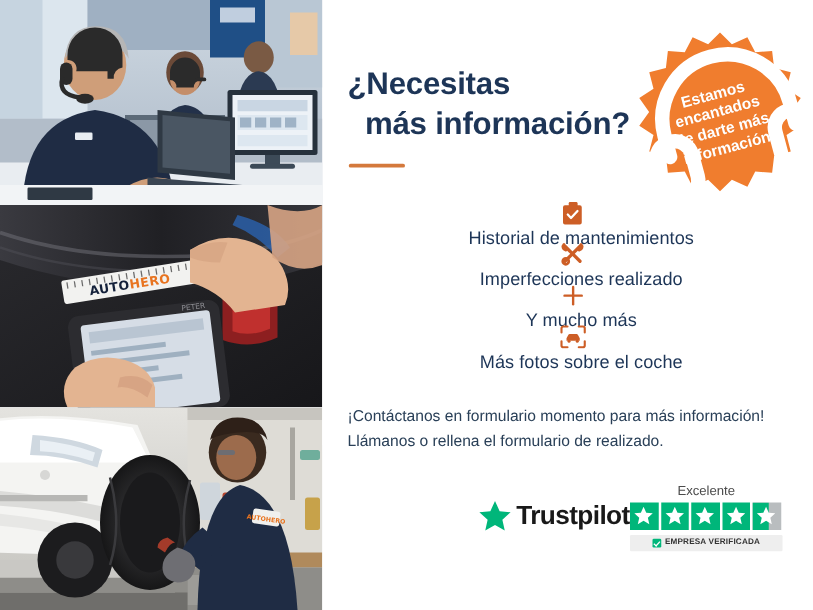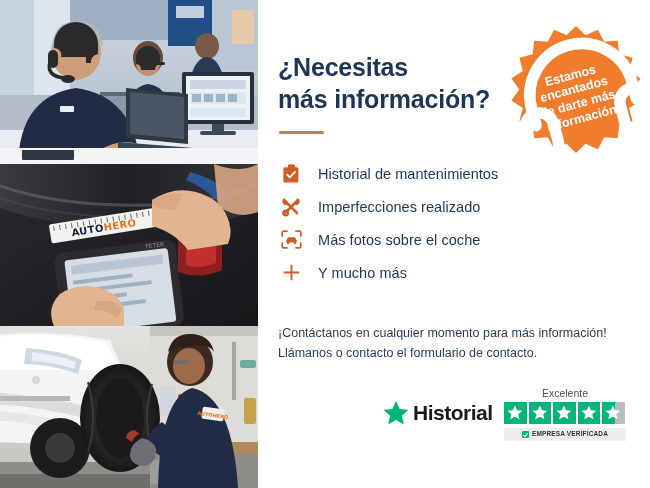--- a/index.html
+++ b/index.html
@@ -21,42 +21,42 @@
   .ph-svg{display:block;width:100%;height:100%;}
 
   
   .panel{position:absolute;left:258px;top:0;width:392px;height:356px;background:#ffffff;}
 
   .heading{
     position:absolute;left:20px;top:52px;width:240px;
     font-size:25px;line-height:1.26;font-weight:bold;
     color:#1d3557;letter-spacing:-0.2px;
   }
-  .heading .l2{display:block;}
+  .heading .l2{display:block;text-align:center;}
   .rule{position:absolute;left:21px;top:131px;width:45px;height:3px;background:#d4793c;border-radius:2px;}
 
   
   .badge{position:absolute;left:243px;top:22px;width:150px;height:150px;}
   .badge svg{position:absolute;inset:0;width:150px;height:150px;}
   .badge-inner{
     position:absolute;left:0;top:0;width:150px;height:150px;
     display:flex;flex-direction:column;align-items:center;justify-content:center;
     transform:rotate(-15deg);
   }
   .badge-icon{width:26px;height:22px;margin-bottom:1px;margin-left:6px;}
   .badge-text{
     text-align:center;color:#ffffff;font-weight:bold;
     font-size:12.5px;line-height:1.18;width:132px;
     text-shadow:0 0 1px rgba(0,0,0,.05);
   }
   .badge-text span{display:block;white-space:nowrap;}
 
   
   .features{position:absolute;left:20px;top:157px;width:360px;}
-  .feature{position:relative;height:33px;display:flex;align-items:center;}
+  .feature{position:relative;height:33px;display:flex;align-items:center;flex-direction:column;}
   .feature .ic{width:26px;height:22px;flex:0 0 26px;display:flex;align-items:center;justify-content:center;}
   .feature .ic svg{display:block;}
   .feature .ftxt{
     margin-left:14px;font-size:14.5px;color:#1d3557;
     letter-spacing:0.05px;white-space:nowrap;
   }
 
   
   .contact{
     position:absolute;left:20px;top:323px;width:365px;
@@ -342,59 +342,59 @@
             <path d="M16.8 2.6 a2.6 2.6 0 0 1 -1.4 4.4" fill="none" stroke="#cd5e26" stroke-width="2.4" stroke-linecap="round"></path>
             <circle cx="4.6" cy="16" r="2.4" fill="none" stroke="#cd5e26" stroke-width="2.2"></circle>
           </svg>
         </span>
         <span class="ftxt">Imperfecciones realizado</span>
       </div>
 
 
       <div class="feature">
         <span class="ic">
+          <svg width="19" height="19" viewBox="0 0 19 19">
+            <g stroke="#cd5e26" stroke-width="1.9" stroke-linecap="round">
+              <line x1="9.5" y1="2.6" x2="9.5" y2="16.4"></line>
+              <line x1="2.6" y1="9.5" x2="16.4" y2="9.5"></line>
+            </g>
+          </svg>
+        </span>
+        <span class="ftxt">Y mucho más</span>
+      </div>
+
+      <div class="feature">
+        <span class="ic">
           <svg width="21" height="19" viewBox="0 0 21 19">
             <g fill="none" stroke="#cd5e26" stroke-width="1.7" stroke-linecap="round">
               <path d="M1.2 6 V2.6 a1.4 1.4 0 0 1 1.4 -1.4 H6"></path>
               <path d="M19.8 6 V2.6 a1.4 1.4 0 0 0 -1.4 -1.4 H15"></path>
               <path d="M1.2 13 v3.4 a1.4 1.4 0 0 0 1.4 1.4 H6"></path>
               <path d="M19.8 13 v3.4 a1.4 1.4 0 0 1 -1.4 1.4 H15"></path>
             </g>
             <path d="M5.2 12.6 h10.6 v-2 l-1.4 -2.6 a1.4 1.4 0 0 0 -1.2 -0.8 h-5.4 a1.4 1.4 0 0 0 -1.2 0.8 l-1.4 2.6z" fill="#cd5e26"></path>
             <circle cx="7.2" cy="13" r="1.2" fill="#cd5e26"></circle>
             <circle cx="13.8" cy="13" r="1.2" fill="#cd5e26"></circle>
           </svg>
         </span>
         <span class="ftxt">Más fotos sobre el coche</span>
       </div>
-
-      <div class="feature">
-        <span class="ic">
-          <svg width="19" height="19" viewBox="0 0 19 19">
-            <g stroke="#cd5e26" stroke-width="1.9" stroke-linecap="round">
-              <line x1="9.5" y1="2.6" x2="9.5" y2="16.4"></line>
-              <line x1="2.6" y1="9.5" x2="16.4" y2="9.5"></line>
-            </g>
-          </svg>
-        </span>
-        <span class="ftxt">Y mucho más</span>
-      </div>
     </div>
 
     <div class="contact">
-      <span>¡Contáctanos en cualquier momento para más información!</span>
-      <span>Llámanos o contacto el formulario de contacto.</span>
+      <span>¡Contáctanos en formulario momento para más información!</span>
+      <span>Llámanos o rellena el formulario de realizado.</span>
     </div>
 
     <div class="tp">
       <div class="tp-logo">
         <svg width="26" height="25" viewBox="0 0 26 25">
           <path fill="#00b67a" d="M13 0.8 l3.7 8.1 8.8 0.9 -6.6 5.9 1.9 8.7 -7.8 -4.5 -7.8 4.5 1.9 -8.7 -6.6 -5.9 8.8 -0.9z"></path>
         </svg>
-        <span class="tp-word">Historial</span>
+        <span class="tp-word">Trustpilot</span>
       </div>
 
       <div class="tp-right">
         <div class="tp-excelente">Excelente</div>
         <div class="stars">
           <span class="star-tile">
             <svg width="17.7" height="17.7" viewBox="0 0 18 18">
                 <path fill="#ffffff" d="M9 1.4 l2.2 4.9 5.3 0.5 -4 3.6 1.2 5.2 -4.7 -2.7 -4.7 2.7 1.2 -5.2 -4 -3.6 5.3 -0.5z"></path>
               </svg>
           </span>

